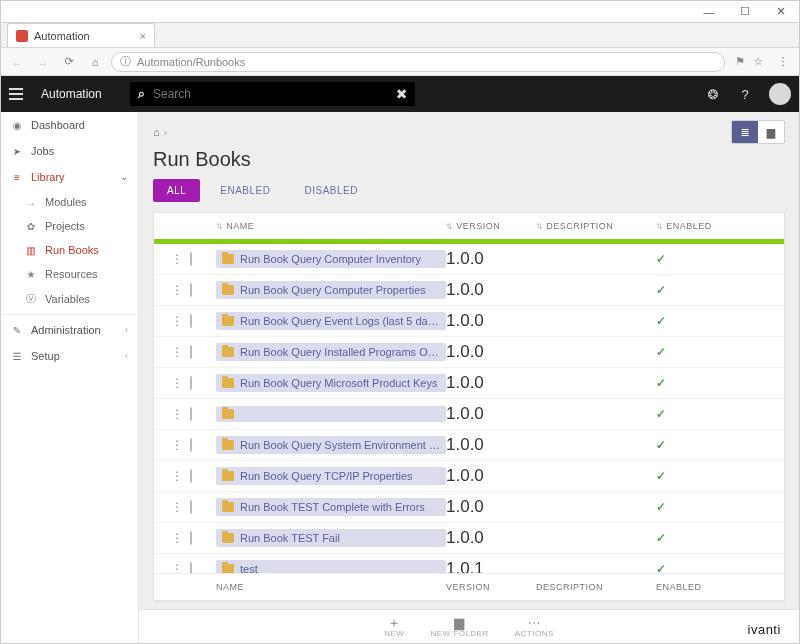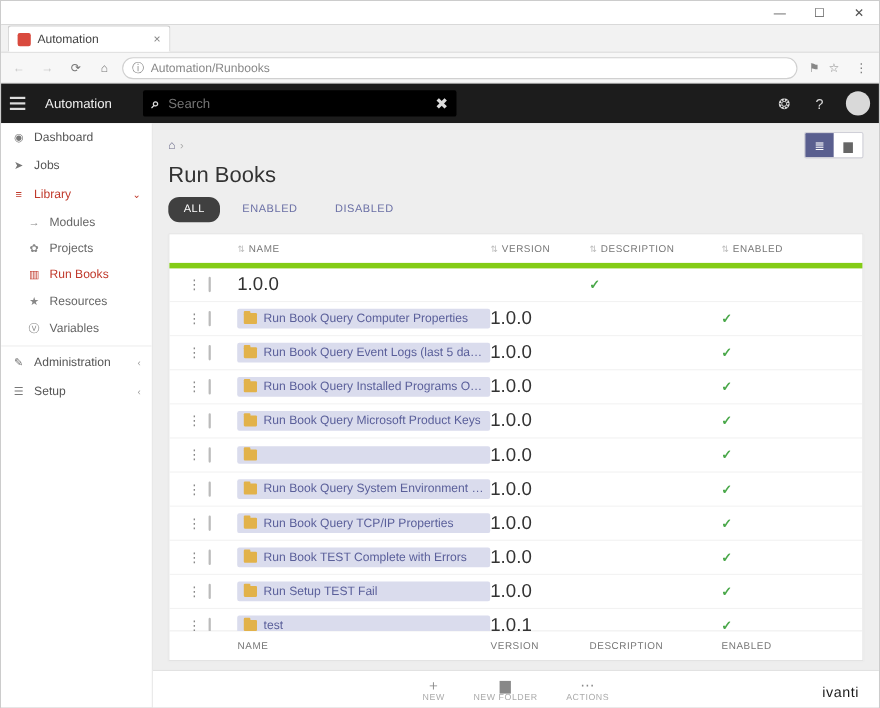--- a/index.html
+++ b/index.html
@@ -56,21 +56,21 @@
   .content { flex:1; background:#eeeeee; display:flex; flex-direction:column; min-width:0; }
   .crumbrow { padding:8px 14px 2px; display:flex; align-items:center; }
   .crumbrow .home{ color:#6b6b8a; font-size:11px; cursor:pointer;}
   .crumbrow .sep{ color:#aaa; margin:0 4px; font-size:10px;}
   .viewbtns { margin-left:auto; display:flex; border:1px solid #d0d0d8; border-radius:2px; overflow:hidden;}
   .vbtn { width:26px; height:22px; display:flex; align-items:center; justify-content:center; background:#fff; color:#666; cursor:pointer;}
   .vbtn.sel{ background:#5a5f8f; color:#fff;}
   .pagetitle { padding:2px 14px 8px; font-size:20px; color:#333; font-weight:400;}
   .filterrow { padding:0 14px 10px; display:flex; gap:6px;}
   .ftab { padding:6px 14px; font-size:10px; letter-spacing:.5px; color:#6a6fa5; background:transparent; cursor:pointer; border-radius:2px;}
-  .ftab.sel{ background:#404040; color:#fff;border-radius:10px;}
+  .ftab.sel{ background:#a21caf; color:#fff;}
 
   .panel { margin:0 14px 8px; background:#fff; border:1px solid #e3e3e3; flex:1; display:flex; flex-direction:column; min-height:0; box-shadow:0 1px 2px rgba(0,0,0,.03);}
   .thead,.tfoot { display:grid; grid-template-columns: 26px 26px 230px 90px 120px 80px; align-items:center; padding:8px 10px; font-size:9px; letter-spacing:.5px; color:#777; border-bottom:5px solid #84cc16;}
   .tfoot{ border-bottom:none; border-top:1px solid #eee;}
   .tbody { overflow:auto; flex:1;}
   .trow { display:grid; grid-template-columns: 26px 26px 230px 90px 120px 80px; align-items:center; padding:5px 10px; border-bottom:1px solid #f2f2f2;}
   .dots { color:#888; cursor:pointer; font-size:12px; line-height:1; text-align:center;}
   .chk { width:11px;height:11px;border:1px solid #bbb; border-radius:2px; cursor:pointer; background:#fdfdfd;}
   .namecell { display:flex; align-items:center; gap:6px; background:#dadced; padding:3px 6px; border-radius:2px; overflow:hidden;}
   .foldic { width:12px;height:10px; background:#e2b24a; border-radius:1px; position:relative; flex-shrink:0;}
@@ -213,20 +213,24 @@
             <span></span>
           <span><span class="sorth">⇅</span><span>NAME</span></span>
           <span><span class="sorth">⇅</span><span>VERSION</span></span>
           <span><span class="sorth">⇅</span><span>DESCRIPTION</span></span>
           <span><span class="sorth">⇅</span><span>ENABLED</span></span>
         </div>
         <div class="tbody" id="tbody">
             <div class="trow">
               <span class="dots">⋮</span>
               <span><span class="chk"></span></span>
+              <span class="namecell">
+                <span class="foldic"></span>
+                <span class="rbname">Run Book Query Computer Inventory</span>
+              </span>
               <span class="ver">1.0.0</span>
               <span class="desc"></span>
               <span class="en">✓</span>
             </div>
             <div class="trow">
               <span class="dots">⋮</span>
               <span><span class="chk"></span></span>
               <span class="namecell">
                 <span class="foldic"></span>
                 <span class="rbname">Run Book Query Computer Properties</span>
@@ -309,21 +313,21 @@
               </span>
               <span class="ver">1.0.0</span>
               <span class="desc"></span>
               <span class="en">✓</span>
             </div>
             <div class="trow">
               <span class="dots">⋮</span>
               <span><span class="chk"></span></span>
               <span class="namecell">
                 <span class="foldic"></span>
-                <span class="rbname">Run Setup TEST Fail</span>
+                <span class="rbname">Run Book TEST Fail</span>
               </span>
               <span class="ver">1.0.0</span>
               <span class="desc"></span>
               <span class="en">✓</span>
             </div>
             <div class="trow">
               <span class="dots">⋮</span>
               <span><span class="chk"></span></span>
               <span class="namecell">
                 <span class="foldic"></span>

